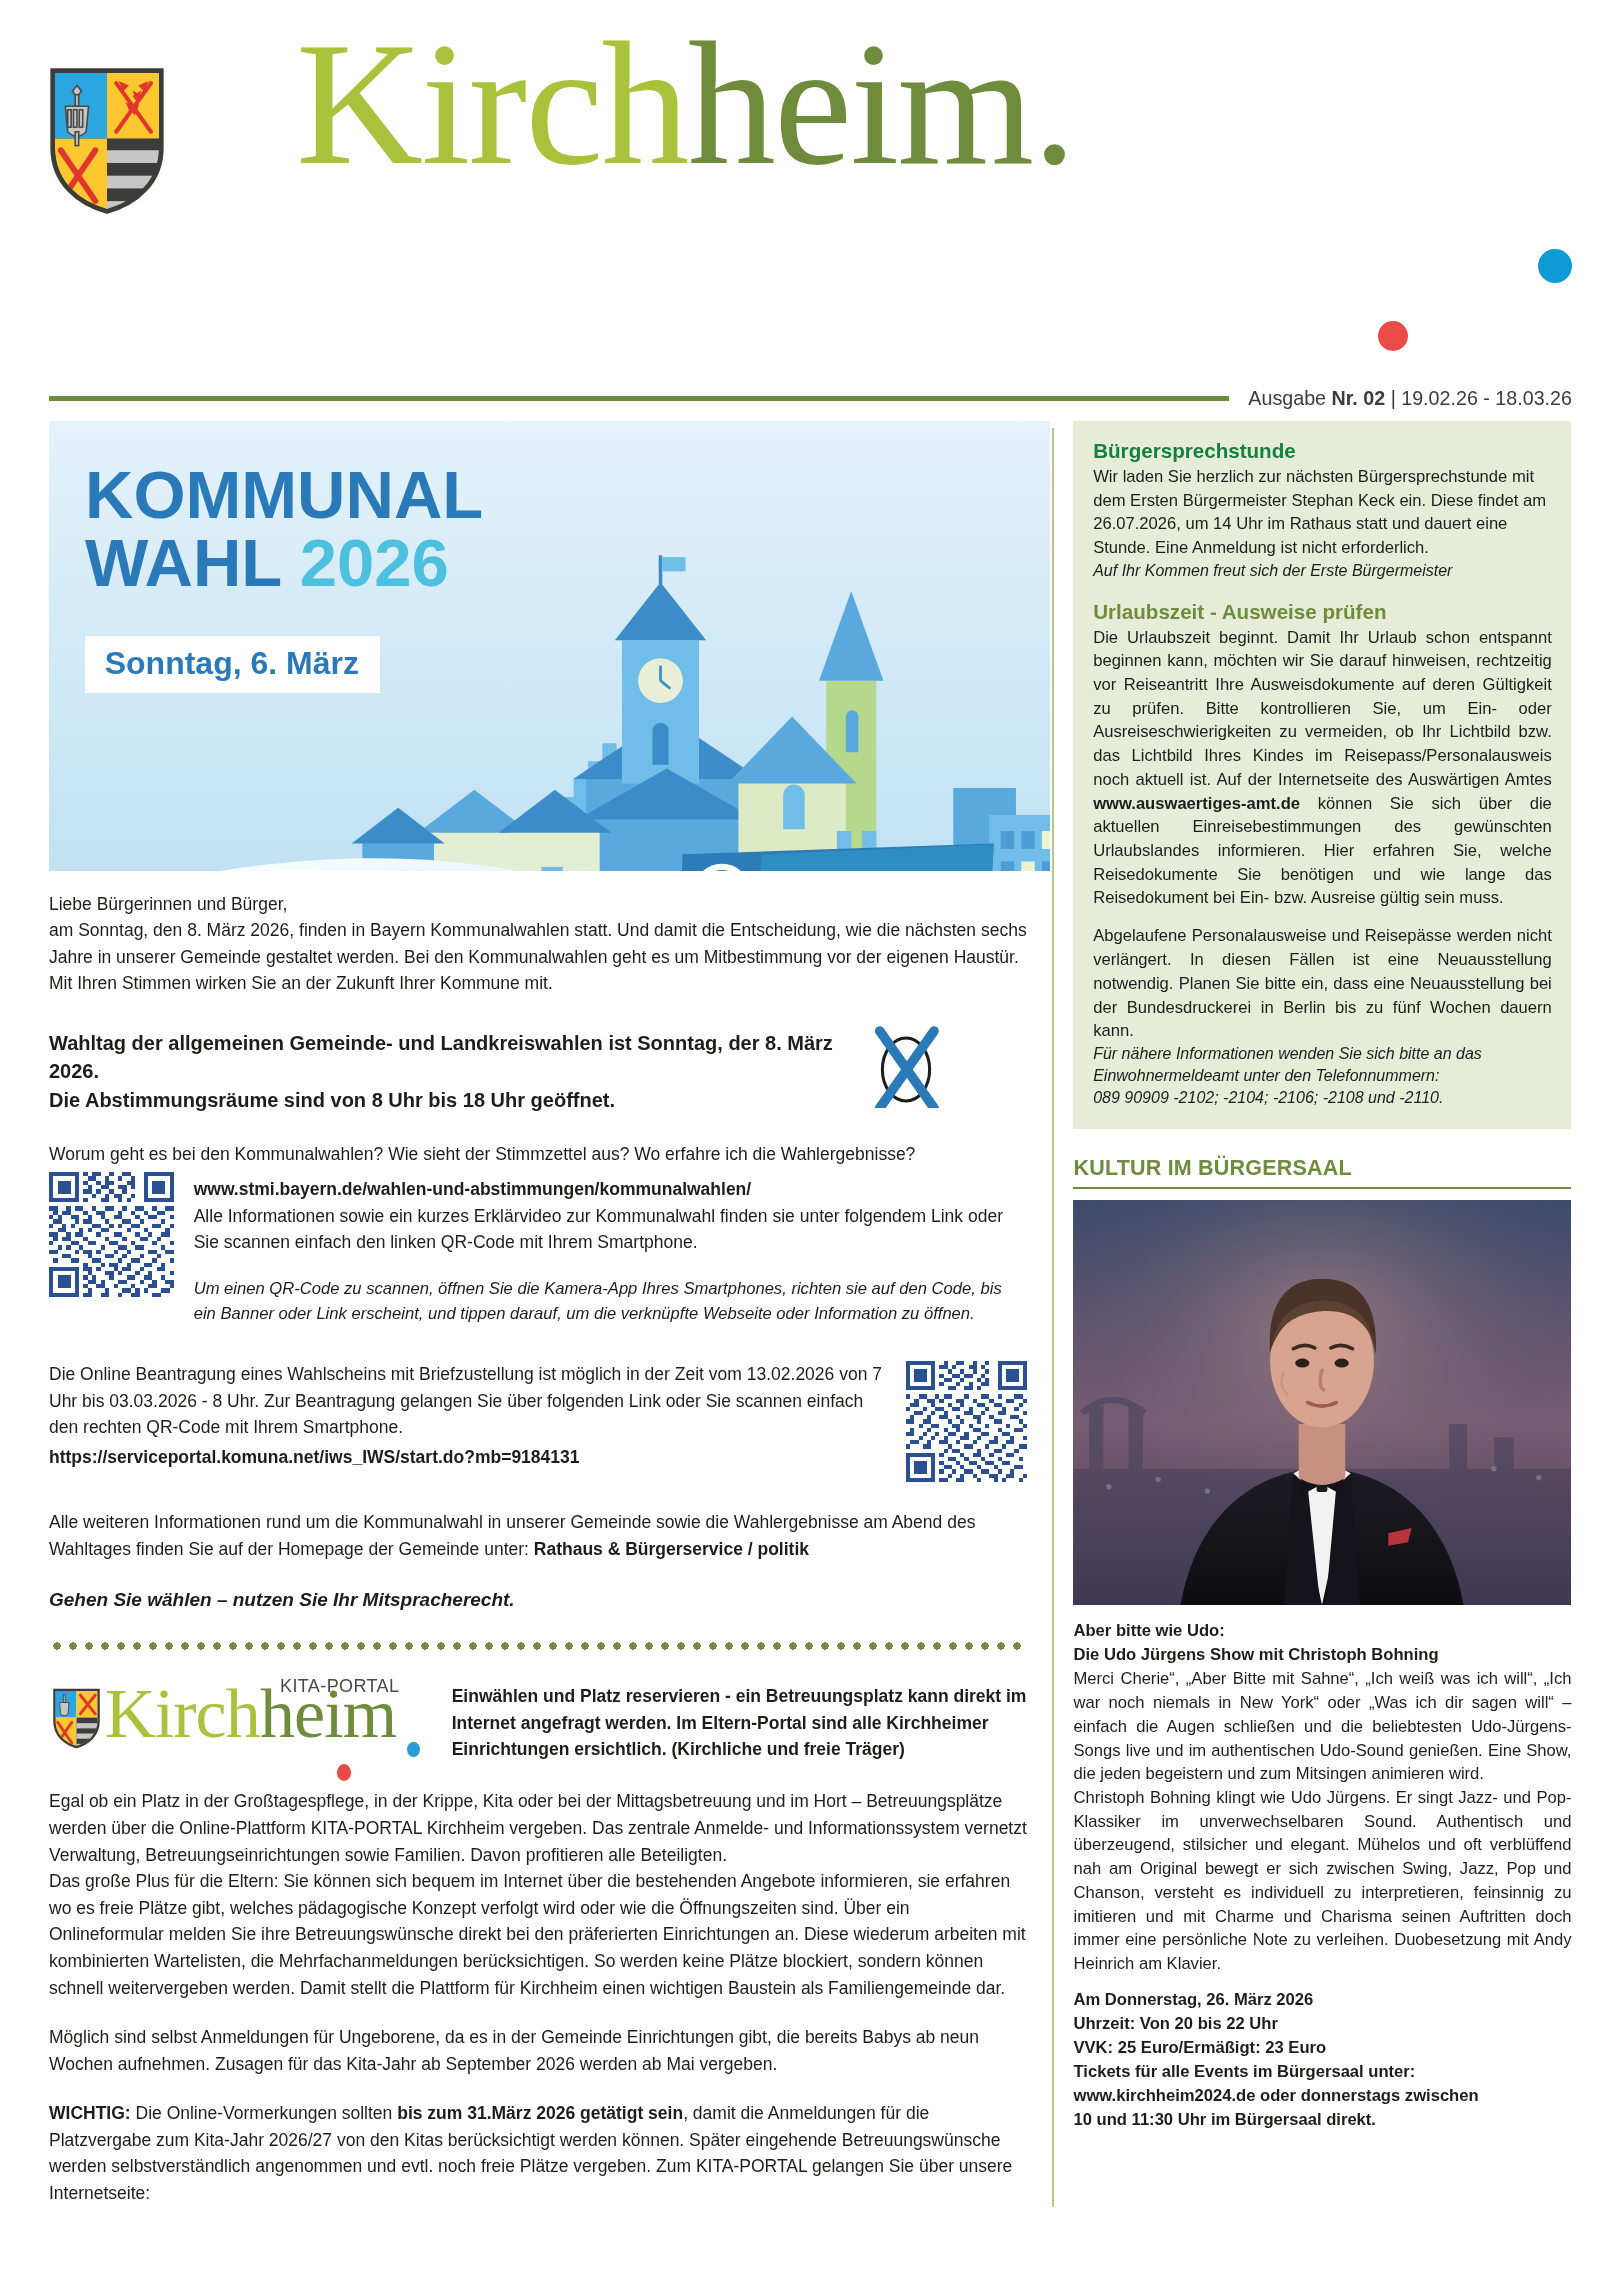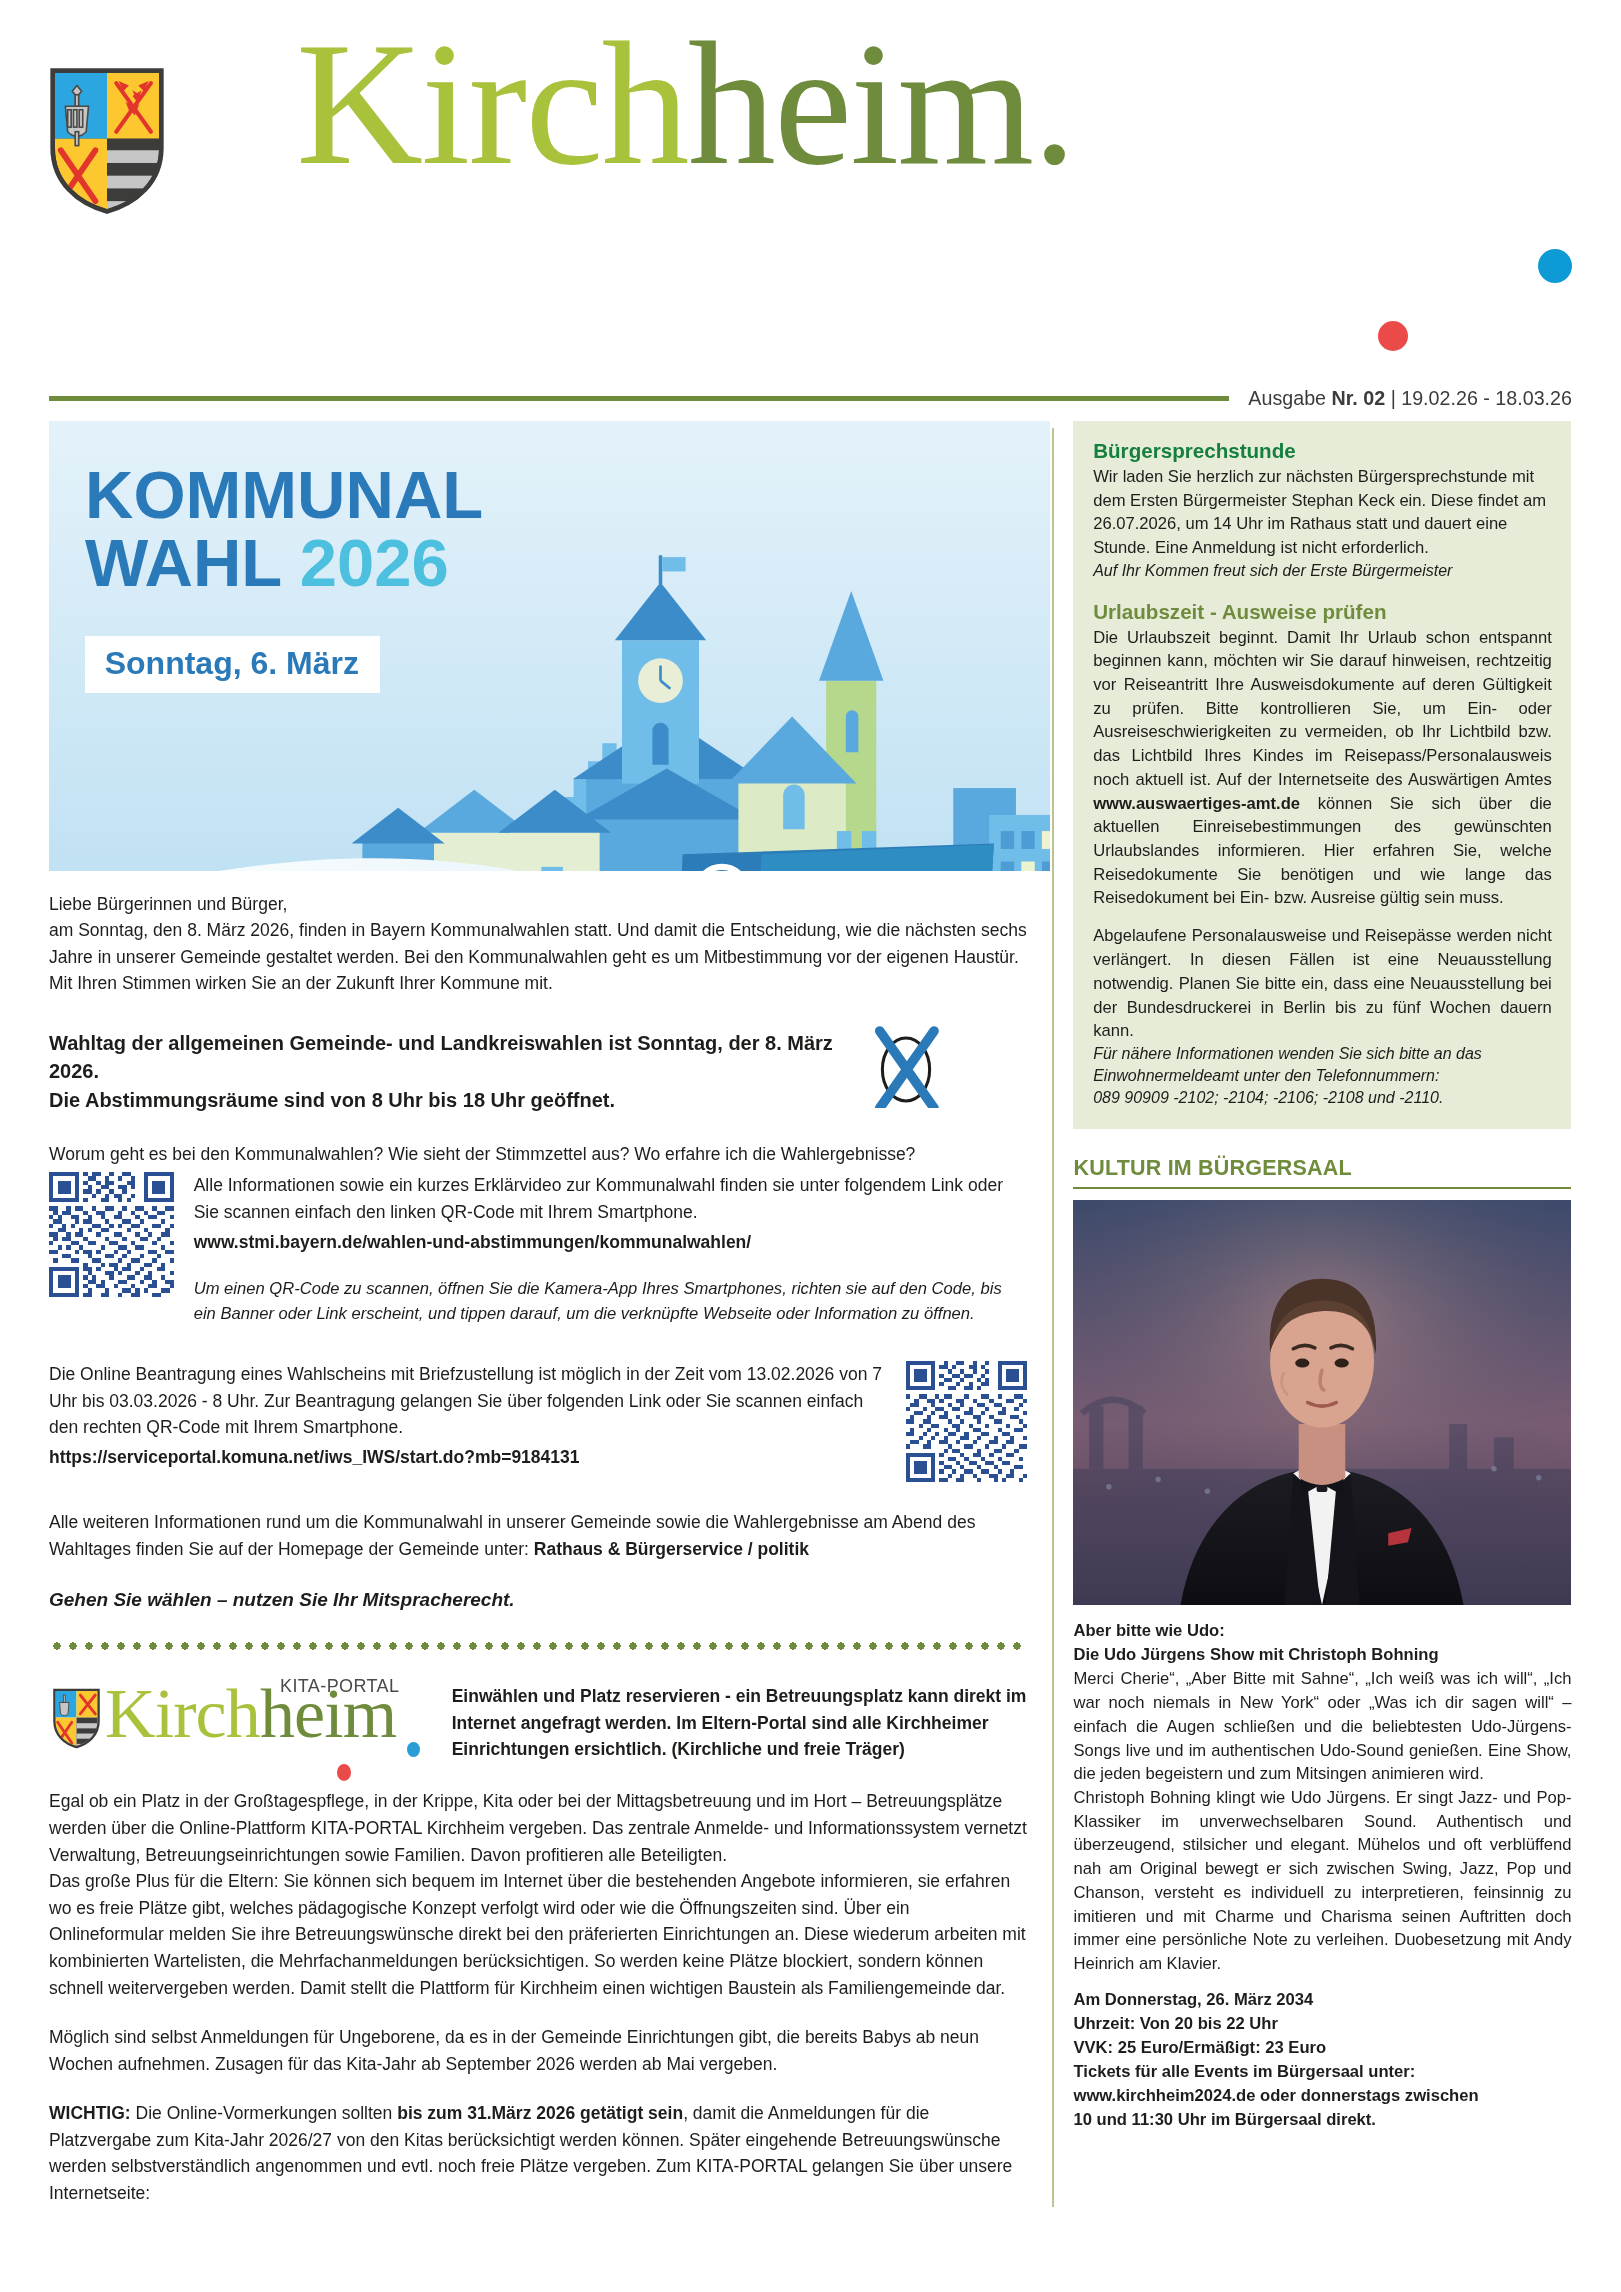--- a/index.html
+++ b/index.html
@@ -468,22 +468,22 @@
               <rect x="22" y="27" width="1" height="1"></rect>
               <rect x="26" y="27" width="2" height="1"></rect>
           <rect x="8" y="28" width="2" height="1"></rect>
               <rect x="12" y="28" width="2" height="1"></rect>
               <rect x="16" y="28" width="1" height="1"></rect>
               <rect x="19" y="28" width="2" height="1"></rect>
               <rect x="24" y="28" width="2" height="1"></rect>
         </g>
       </svg>
       <div class="qr-text">
+        <div class="body-txt mono-bold" style="margin-top:3.6px;">www.stmi.bayern.de/wahlen-und-abstimmungen/kommunalwahlen/</div>
         <div class="body-txt">Alle Informationen sowie ein kurzes Erklärvideo zur Kommunalwahl finden sie unter folgendem Link oder Sie scannen einfach den linken QR-Code mit Ihrem Smartphone.</div>
-        <div class="body-txt mono-bold" style="margin-top:3.6px;">www.stmi.bayern.de/wahlen-und-abstimmungen/kommunalwahlen/</div>
         <div class="italic-note" style="margin-top:21.5px;">Um einen QR-Code zu scannen, öffnen Sie die Kamera-App Ihres Smartphones, richten sie auf den Code, bis ein Banner oder Link erscheint, und tippen darauf, um die verknüpfte Webseite oder Information zu öffnen.</div>
       </div>
     </div>
 
     <div class="qr-row" style="margin-top:34px;">
       <div style="flex:1 1 auto; padding-right:21.5px;">
         <div class="body-txt">Die Online Beantragung eines Wahlscheins mit Briefzustellung ist möglich in der Zeit vom 13.02.2026 von 7 Uhr bis 03.03.2026 - 8 Uhr.  Zur Beantragung gelangen Sie über folgenden Link oder Sie scannen einfach den rechten QR-Code mit Ihrem Smartphone.</div>
         <div class="body-txt mono-bold" style="margin-top:3.6px;">https://serviceportal.komuna.net/iws_IWS/start.do?mb=9184131</div>
       </div>
       <svg class="qr-img" width="121" height="121" viewBox="0 0 29 29" shape-rendering="crispEdges">
@@ -794,21 +794,21 @@
 
         <path d="M236 192 q-8 14 4 26" stroke="#c08d78" stroke-width="3" fill="none" opacity="0.6"></path>
       </svg>
     </div>
 
     <div class="rc-bold" style="margin-top:14.3px;">Aber bitte wie Udo:</div>
     <div class="rc-bold">Die Udo Jürgens Show mit Christoph Bohning</div>
     <div class="rc-txt">Merci Cherie“, „Aber Bitte mit Sahne“, „Ich weiß was ich will“, „Ich war noch niemals in New York“ oder „Was ich dir sagen will“ – einfach die Augen schließen und die beliebtesten Udo-Jürgens-Songs live und im authentischen Udo-Sound genießen. Eine Show, die jeden begeistern und zum Mitsingen animieren wird.</div>
     <div class="rc-txt">Christoph Bohning klingt wie Udo Jürgens. Er singt Jazz- und Pop-Klassiker im unverwechselbaren Sound. Authentisch und überzeugend, stilsicher und elegant. Mühelos und oft verblüffend nah am Original bewegt er sich zwischen Swing, Jazz, Pop und Chanson, versteht es individuell zu interpretieren, feinsinnig zu imitieren und mit Charme und Charisma seinen Auftritten doch immer eine persönliche Note zu verleihen. Duobesetzung mit Andy Heinrich am Klavier.</div>
 
-    <div class="rc-bold rc-gap">Am Donnerstag, 26. März 2034</div>
+    <div class="rc-bold rc-gap">Am Donnerstag, 26. März 2026</div>
     <div class="rc-bold">Uhrzeit: Von 20 bis 22 Uhr</div>
     <div class="rc-bold">VVK: 25 Euro/Ermäßigt: 23 Euro</div>
     <div class="rc-bold">Tickets für alle Events im Bürgersaal unter:</div>
     <div class="rc-bold">www.kirchheim2024.de oder donnerstags zwischen</div>
     <div class="rc-bold">10 und 11:30 Uhr im Bürgersaal direkt.</div>
   </div>
 
 </div>
 </div>
 

